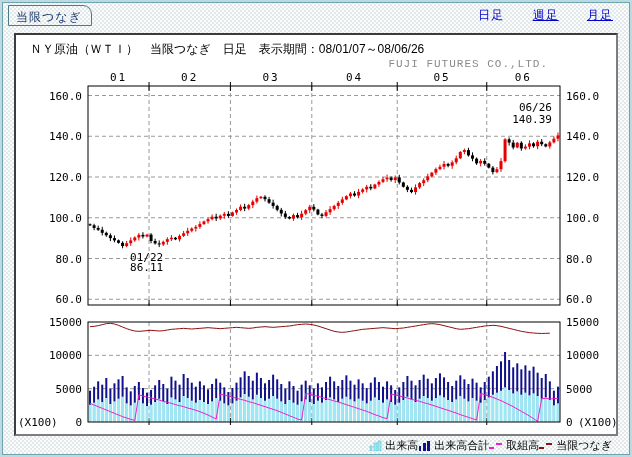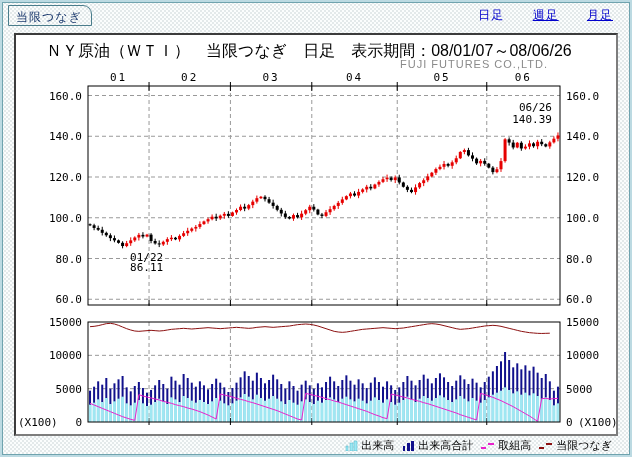--- a/index.html
+++ b/index.html
@@ -15,35 +15,35 @@
     border:1px solid #4a7d8c;border-radius:0 9px 0 0;
     font-size:12px;color:#1c3a6e;letter-spacing:1px;background:transparent;cursor:pointer;
   }
   .nav{position:absolute;top:7px;right:19px;font-size:12px;letter-spacing:1px;}
   .nav a{color:#0000cc;margin-left:24px;text-decoration:underline;cursor:pointer;}
   .nav a.cur{text-decoration:none;}
   .box{
     position:absolute;left:14px;top:33px;width:600px;height:399px;background:#ffffff;
     border:2px solid;border-color:#3c3c3c #7d7d7d #7d7d7d #3c3c3c;
   }
-  .title{position:absolute;left:30px;top:6px;font-size:16px;color:#000;white-space:nowrap;}
+  .title{position:absolute;left:14px;top:6px;font-size:12px;color:#000;white-space:nowrap;}
   .company{
-    position:absolute;right:68px;top:23px;font-family:Liberation Sans, sans-serif;
+    position:absolute;right:68px;top:23px;font-family:Liberation Mono, monospace;
     font-size:11px;color:#8a8a8a;letter-spacing:1px;
   }
   svg.chart{position:absolute;left:0;}
   svg[data-name="price-chart"]{top:36px;}
   svg[data-name="volume-chart"]{top:280px;}
   .ax{font-family:"DejaVu Sans Mono",monospace;font-size:11px;fill:#000;}
   .ann{font-family:"DejaVu Sans Mono",monospace;font-size:11px;fill:#000;}
   .grid{stroke:#999;stroke-dasharray:4 3;fill:none;stroke-width:1;}
   .tick{stroke:#000;stroke-width:1;}
   .frame{fill:none;stroke:#000;stroke-width:1;}
   .legend{
-    position:absolute;top:438px;right:20px;display:flex;align-items:center;gap:8px;
+    position:absolute;top:438px;right:20px;display:flex;align-items:center;
     font-size:11px;color:#000;
   }
   .leg{display:flex;align-items:center;gap:3px;white-space:nowrap;}
   .f-cyan{fill:#9fe7f2;stroke:#49b8cc;stroke-width:0.5;}
   .f-navy{fill:#11118c;}
   .f-mag{fill:#e822cc;}
   .f-dred{fill:#8c1111;}
 </style>
 </head>
 <body>

